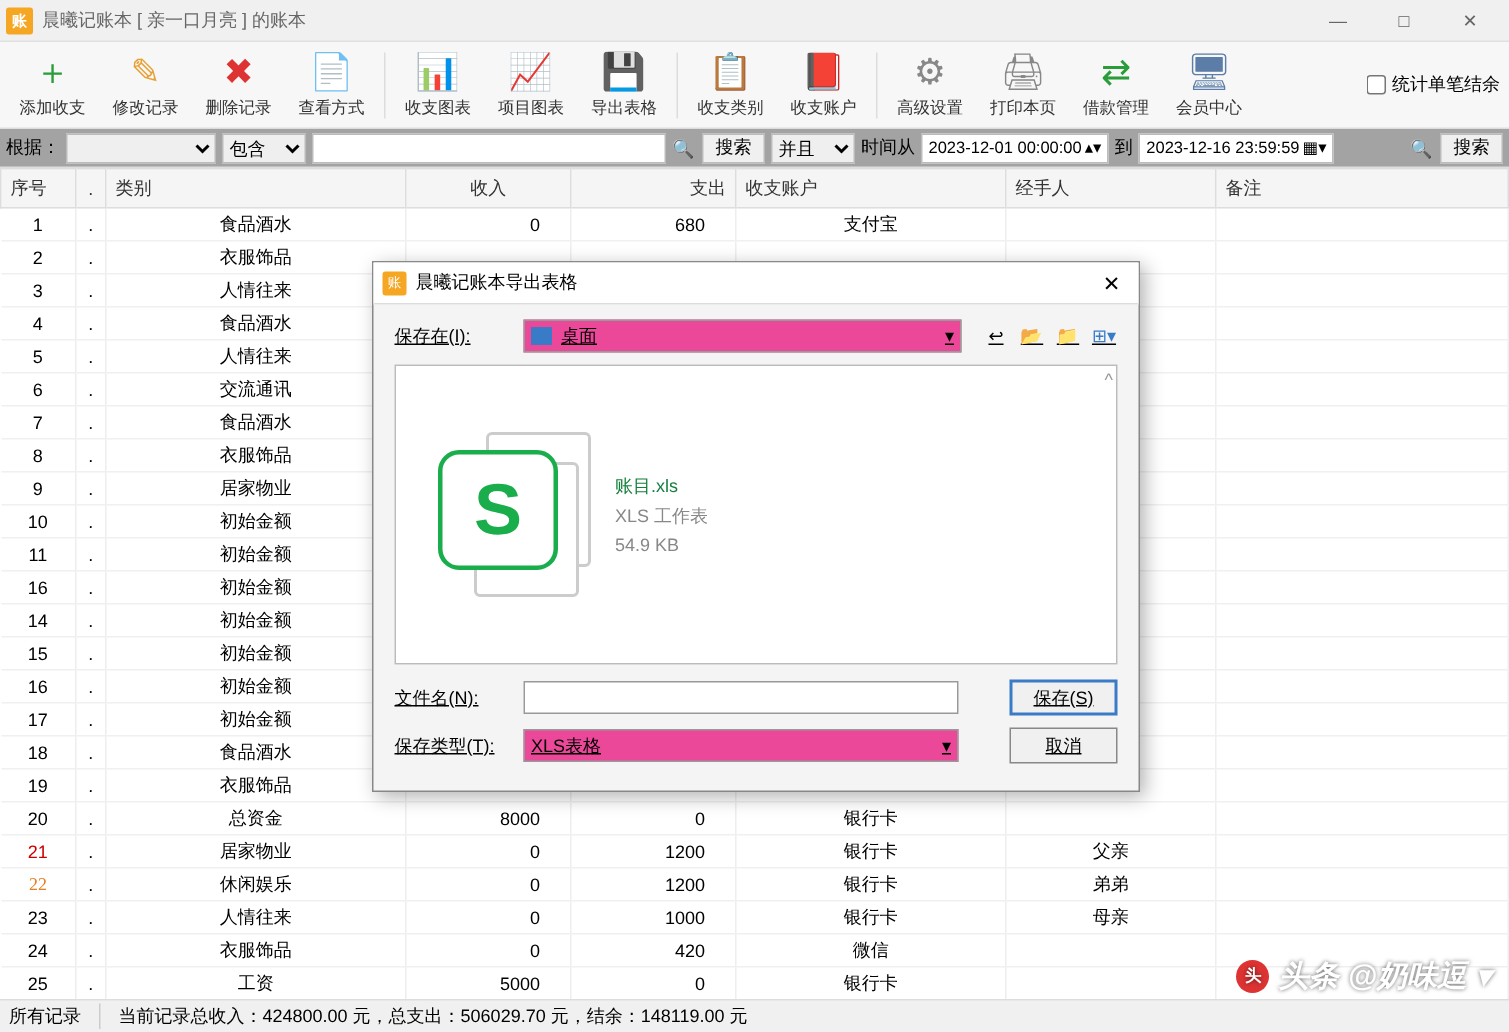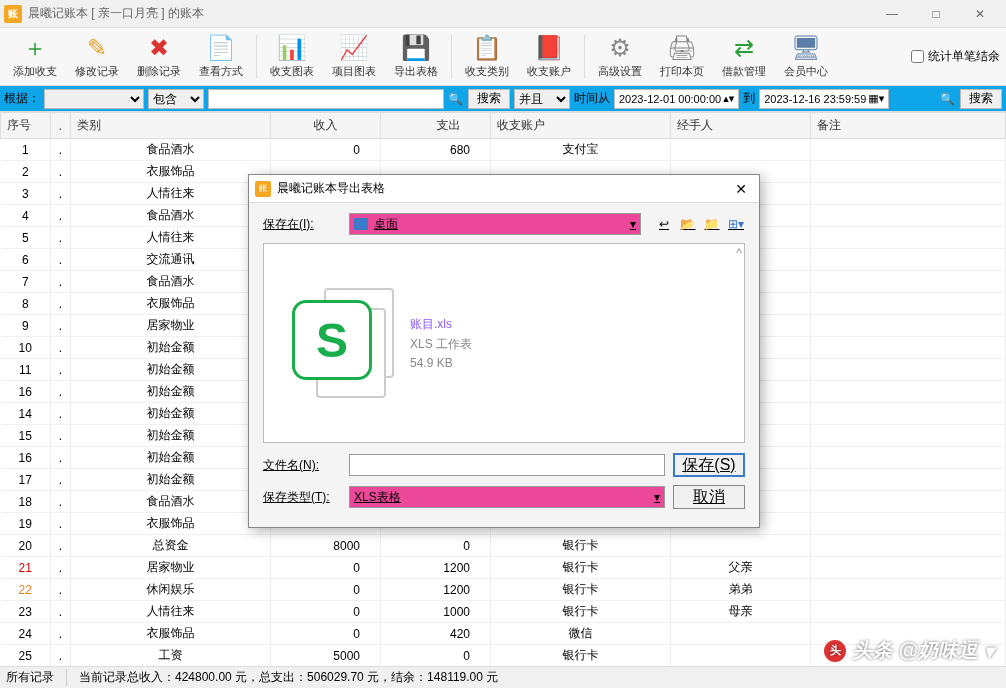--- a/index.html
+++ b/index.html
@@ -11,35 +11,35 @@
     .title-bar .win-controls { margin-left: auto; display: flex; }
     .title-bar .win-btn { width: 44px; height: 28px; display: flex; align-items: center; justify-content: center; color: #666; cursor: pointer; }
     
     .toolbar { height: 58px; background: #f7f7f7; border-bottom: 1px solid #ddd; display: flex; align-items: center; padding: 2px 6px; gap: 4px; }
     .tool-btn { display: flex; flex-direction: column; align-items: center; justify-content: center; width: 58px; height: 54px; cursor: pointer; border-radius: 3px; }
     .tool-icon { width: 32px; height: 28px; display: flex; align-items: center; justify-content: center; }
     .tool-label { font-size: 11px; color: #333; margin-top: 2px; }
     .tool-sep { width: 1px; height: 44px; background: #ddd; margin: 0 2px; }
     .stat-check { margin-left: auto; display: flex; align-items: center; gap: 4px; font-size: 12px; }
     
-    .filter-bar { height: 26px; background: #0ea5e9; border-bottom: 1px solid #ddd; display: flex; align-items: center; padding: 0 4px; gap: 4px; font-size: 12px; }
+    .filter-bar { height: 26px; background: #a3a3a3; border-bottom: 1px solid #ddd; display: flex; align-items: center; padding: 0 4px; gap: 4px; font-size: 12px; }
     .filter-bar input[type="text"] { border: 1px solid #bbb; height: 20px; padding: 0 4px; font-size: 12px; }
     .filter-bar select { border: 1px solid #bbb; height: 20px; font-size: 12px; }
     .mini-btn { background: #f0f0f0; border: 1px solid #bbb; height: 20px; padding: 0 8px; cursor: pointer; font-size: 12px; }
     .magnifier { width: 16px; height: 16px; display: inline-flex; align-items: center; justify-content: center; }
     .datetime-field { border: 1px solid #bbb; height: 20px; padding: 0 4px; font-size: 11px; font-family: monospace; display: flex; align-items: center; gap: 2px; background: #fff; }
     
     .table-container { height: 576px; overflow: auto; position: relative; }
     table { width: 100%; border-collapse: collapse; font-size: 12px; }
     th { background: #f5f5f5; border: 1px solid #ddd; padding: 4px 6px; text-align: left; font-weight: normal; color: #333; height: 22px; }
     td { border-right: 1px solid #eee; border-bottom: 1px solid #f0f0f0; padding: 2px 6px; height: 19px; }
     td.num { text-align: right; padding-right: 20px; }
     td.ctr { text-align: center; }
     tr.row-red td:first-child { color: #c00; }
-    tr.row-orange td:first-child { color: #e67e22; }
+    tr.row-orange td:first-child { color: #e67e22; font-family: Liberation Serif, serif; }
     
     .status-bar { position: absolute; bottom: 0; left: 0; right: 0; height: 22px; background: #f0f0f0; border-top: 1px solid #ddd; display: flex; align-items: center; padding: 0 6px; font-size: 12px; gap: 12px; }
     .status-seg { border-right: 1px solid #ccc; padding-right: 12px; }
     
     .watermark { position: absolute; right: 12px; bottom: 24px; color: #fff; font-size: 20px; font-weight: bold; text-shadow: 0 0 3px rgba(0,0,0,0.6); display: flex; align-items: center; gap: 6px; font-style: italic; }
     .watermark .wm-icon { width: 22px; height: 22px; background: #d33; border-radius: 50%; display: flex; align-items: center; justify-content: center; font-size: 11px; font-style: normal; }
     
     .dialog { position: absolute; left: 248px; top: 174px; width: 512px; height: 354px; background: #f4f4f4; border: 1px solid #888; box-shadow: 3px 3px 12px rgba(0,0,0,0.3); }
     .dlg-title { height: 28px; background: #fff; border-bottom: 1px solid #ddd; display: flex; align-items: center; padding: 0 6px; }
     .dlg-title .app-icon { width: 16px; height: 16px; background: #f5a623; border-radius: 2px; margin-right: 6px; display: flex; align-items: center; justify-content: center; color: #fff; font-size: 9px; }
@@ -53,23 +53,23 @@
     .dlg-icons { display: flex; gap: 6px; margin-left: 6px; }
     .dlg-ic { width: 18px; height: 18px; display: flex; align-items: center; justify-content: center; cursor: pointer; }
     .file-area { height: 200px; border: 1px solid #bbb; background: #fff; margin-bottom: 10px; display: flex; align-items: center; padding: 0 20px; gap: 24px; position: relative; }
     .file-item { display: flex; align-items: center; gap: 16px; }
     .file-thumb { width: 110px; height: 110px; position: relative; }
     .xls-icon { width: 80px; height: 80px; background: #fff; border: 3px solid #1aad4b; border-radius: 14px; display: flex; align-items: center; justify-content: center; position: absolute; left: 8px; top: 12px; }
     .xls-icon .s { font-size: 48px; color: #1aad4b; font-weight: bold; font-family: Arial; }
     .page-back { position: absolute; width: 70px; height: 90px; border: 2px solid #ccc; border-radius: 4px; background: #fff; right: 0; top: 0; }
     .page-front { position: absolute; width: 70px; height: 90px; border: 2px solid #ccc; border-radius: 4px; background: #fff; right: 8px; bottom: 0; }
     .file-meta { display: flex; flex-direction: column; gap: 3px; font-size: 12px; }
-    .file-name { color: #8b5cf6; }
+    .file-name { color: #15803d; }
     .file-sub { color: #888; }
-    .dlg-btn { width: 72px; height: 24px; border: 1px solid #888; background: #f0f0f0; cursor: pointer; font-size: 16px; }
+    .dlg-btn { width: 72px; height: 24px; border: 1px solid #888; background: #f0f0f0; cursor: pointer; font-size: 12px; margin-left: 26px; }
     .dlg-btn.primary { border: 2px solid #3a7bc8; }
     .scroll-hint { position: absolute; right: 2px; top: 2px; color: #999; }
   </style>
 </head>
 <body>
 
 <div class="title-bar">
   <div class="app-icon">账</div>
   <div class="title-text">晨曦记账本   [ 亲一口月亮 ] 的账本</div>
   <div class="win-controls">
@@ -165,21 +165,21 @@
 </div>
 
 <div class="table-container">
   <table>
     <thead>
         <tr id="thead-row">
           <th style="width: 50px; text-align: left;">序号</th>
           <th style="width: 20px; text-align: center;">.</th>
           <th style="width: 200px;">类别</th>
           <th style="width: 110px; text-align: center;">收入</th>
-          <th style="width: 110px; text-align: center; padding-left: 32px;">支出</th>
+          <th style="width: 110px; text-align: right; padding-left: 32px;">支出</th>
           <th style="width: 180px;">收支账户</th>
           <th style="width: 140px;">经手人</th>
           <th style="width: auto;">备注</th>
         </tr>
       </thead>
     <tbody id="tbody">
         <tr>
           <td class="ctr">1</td>
           <td class="ctr">.</td>
           <td class="ctr">食品酒水</td>

